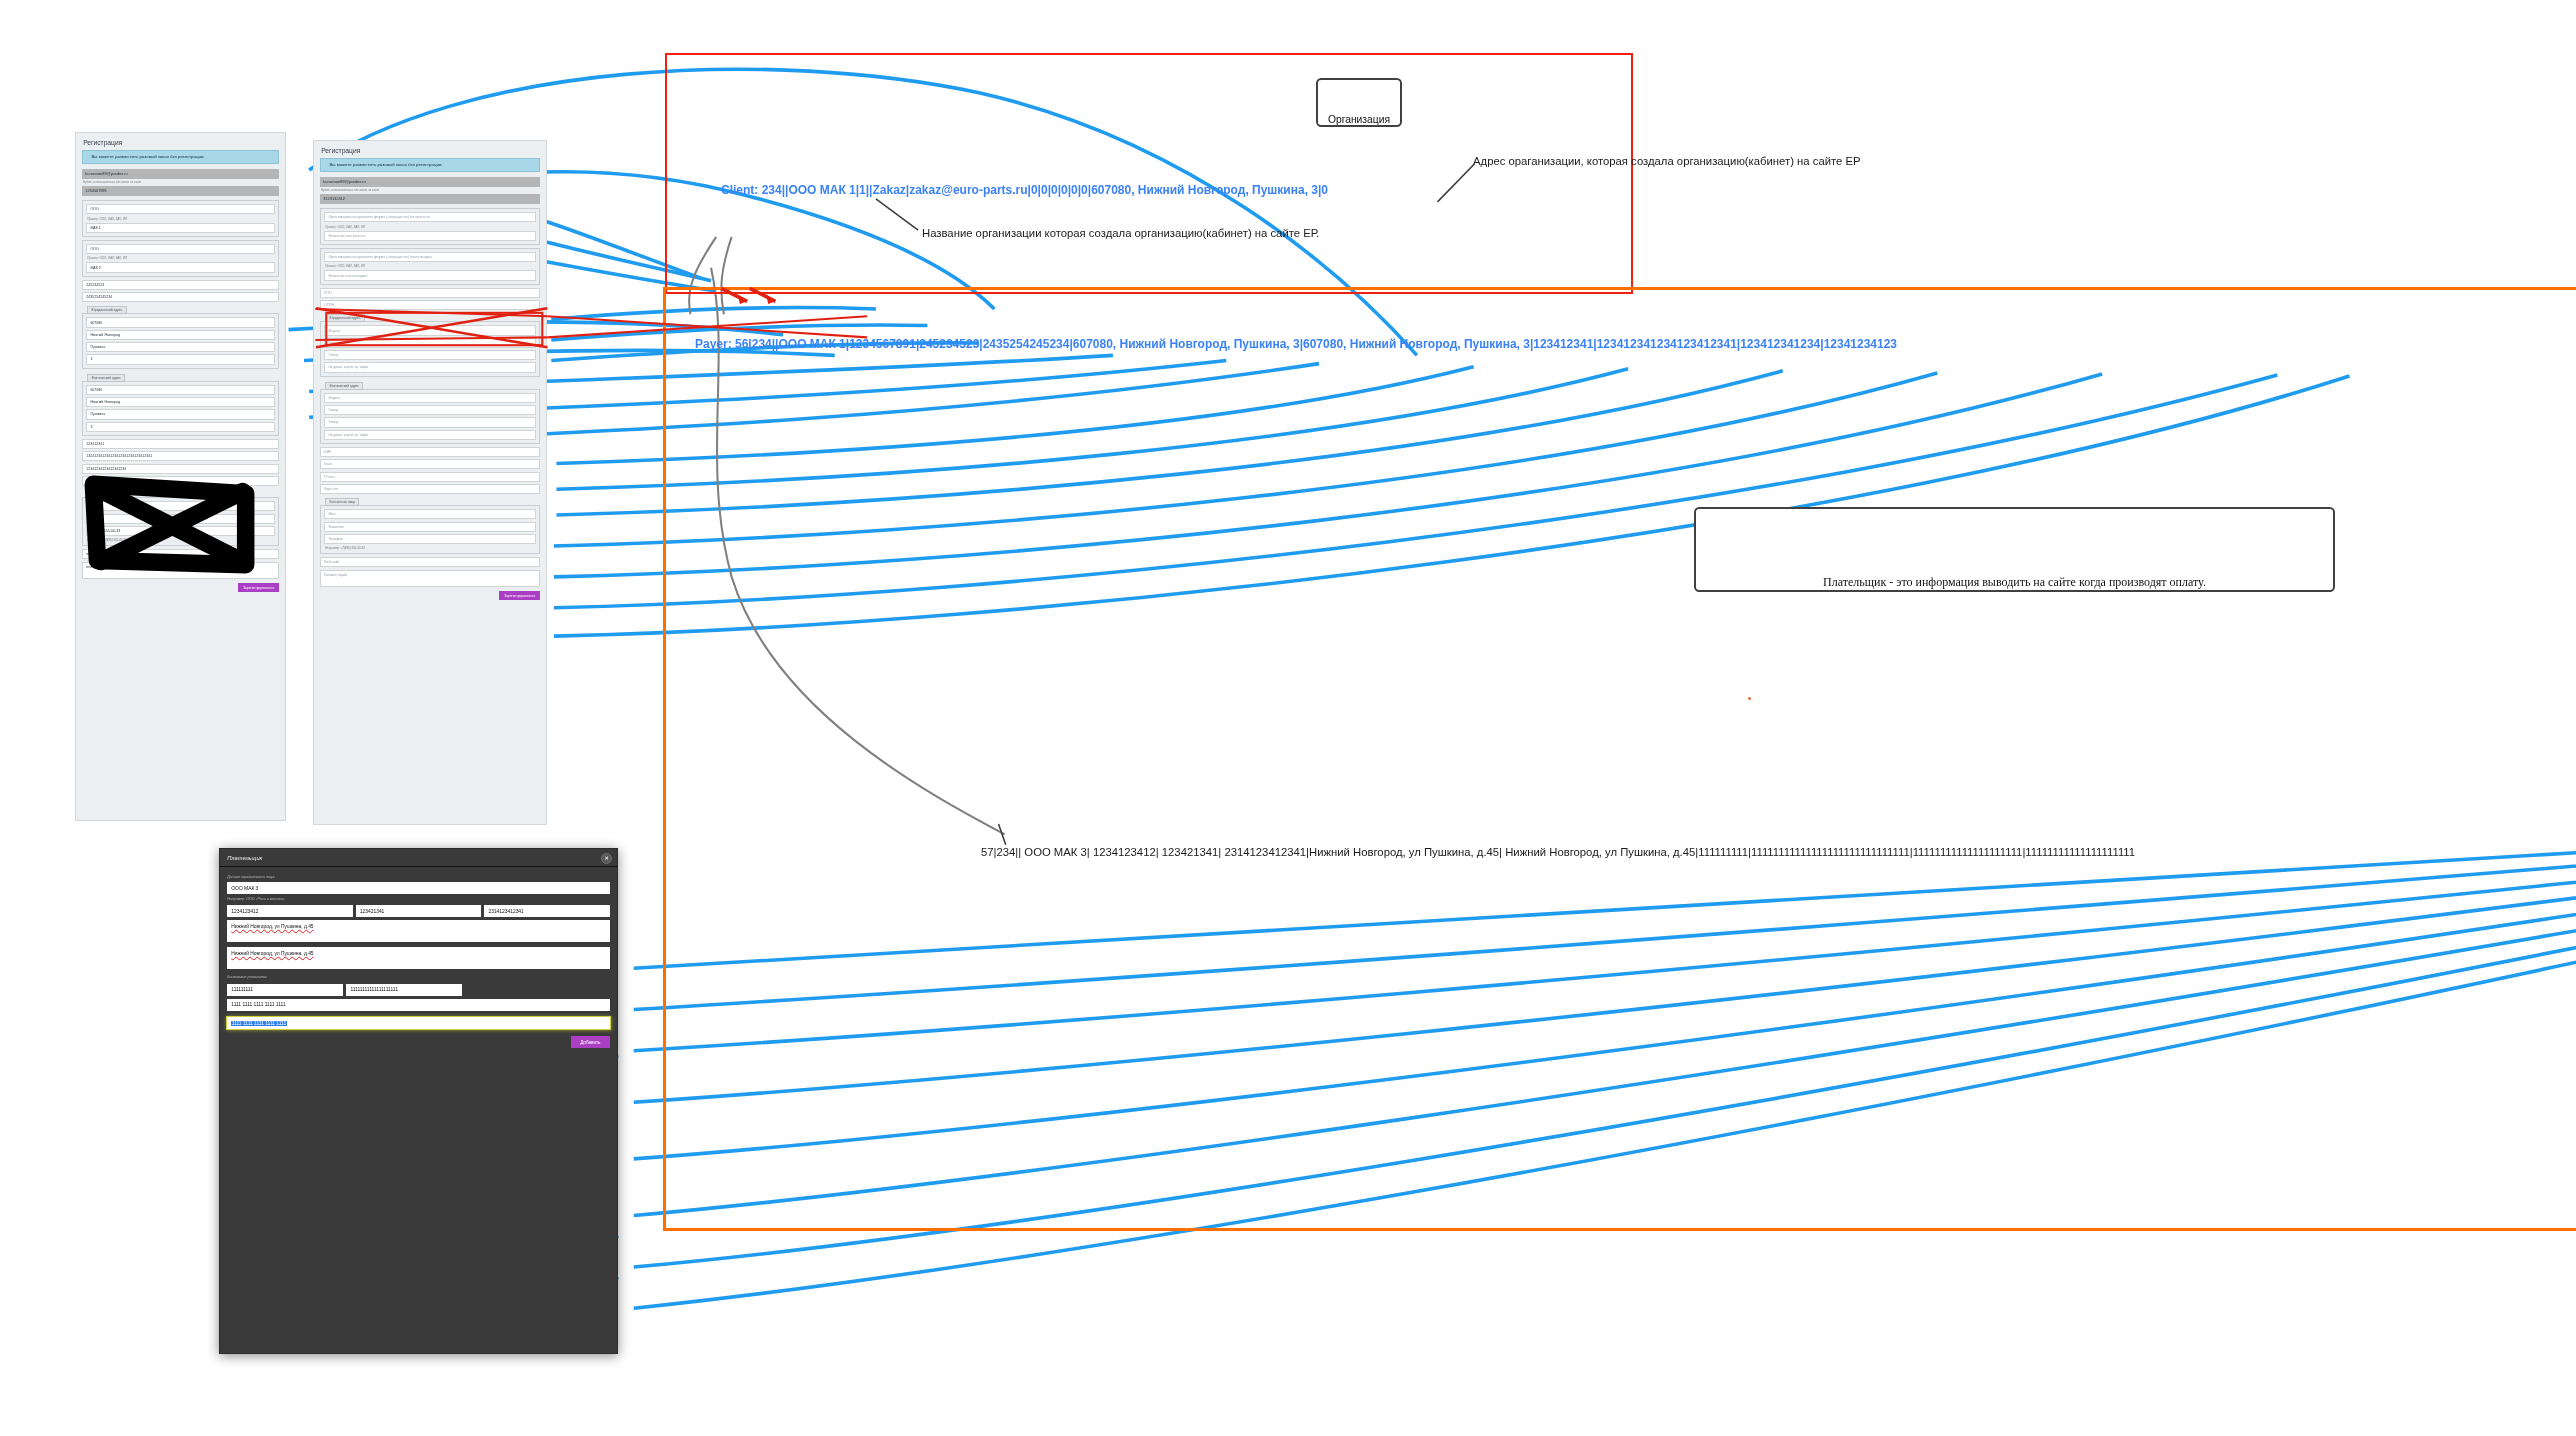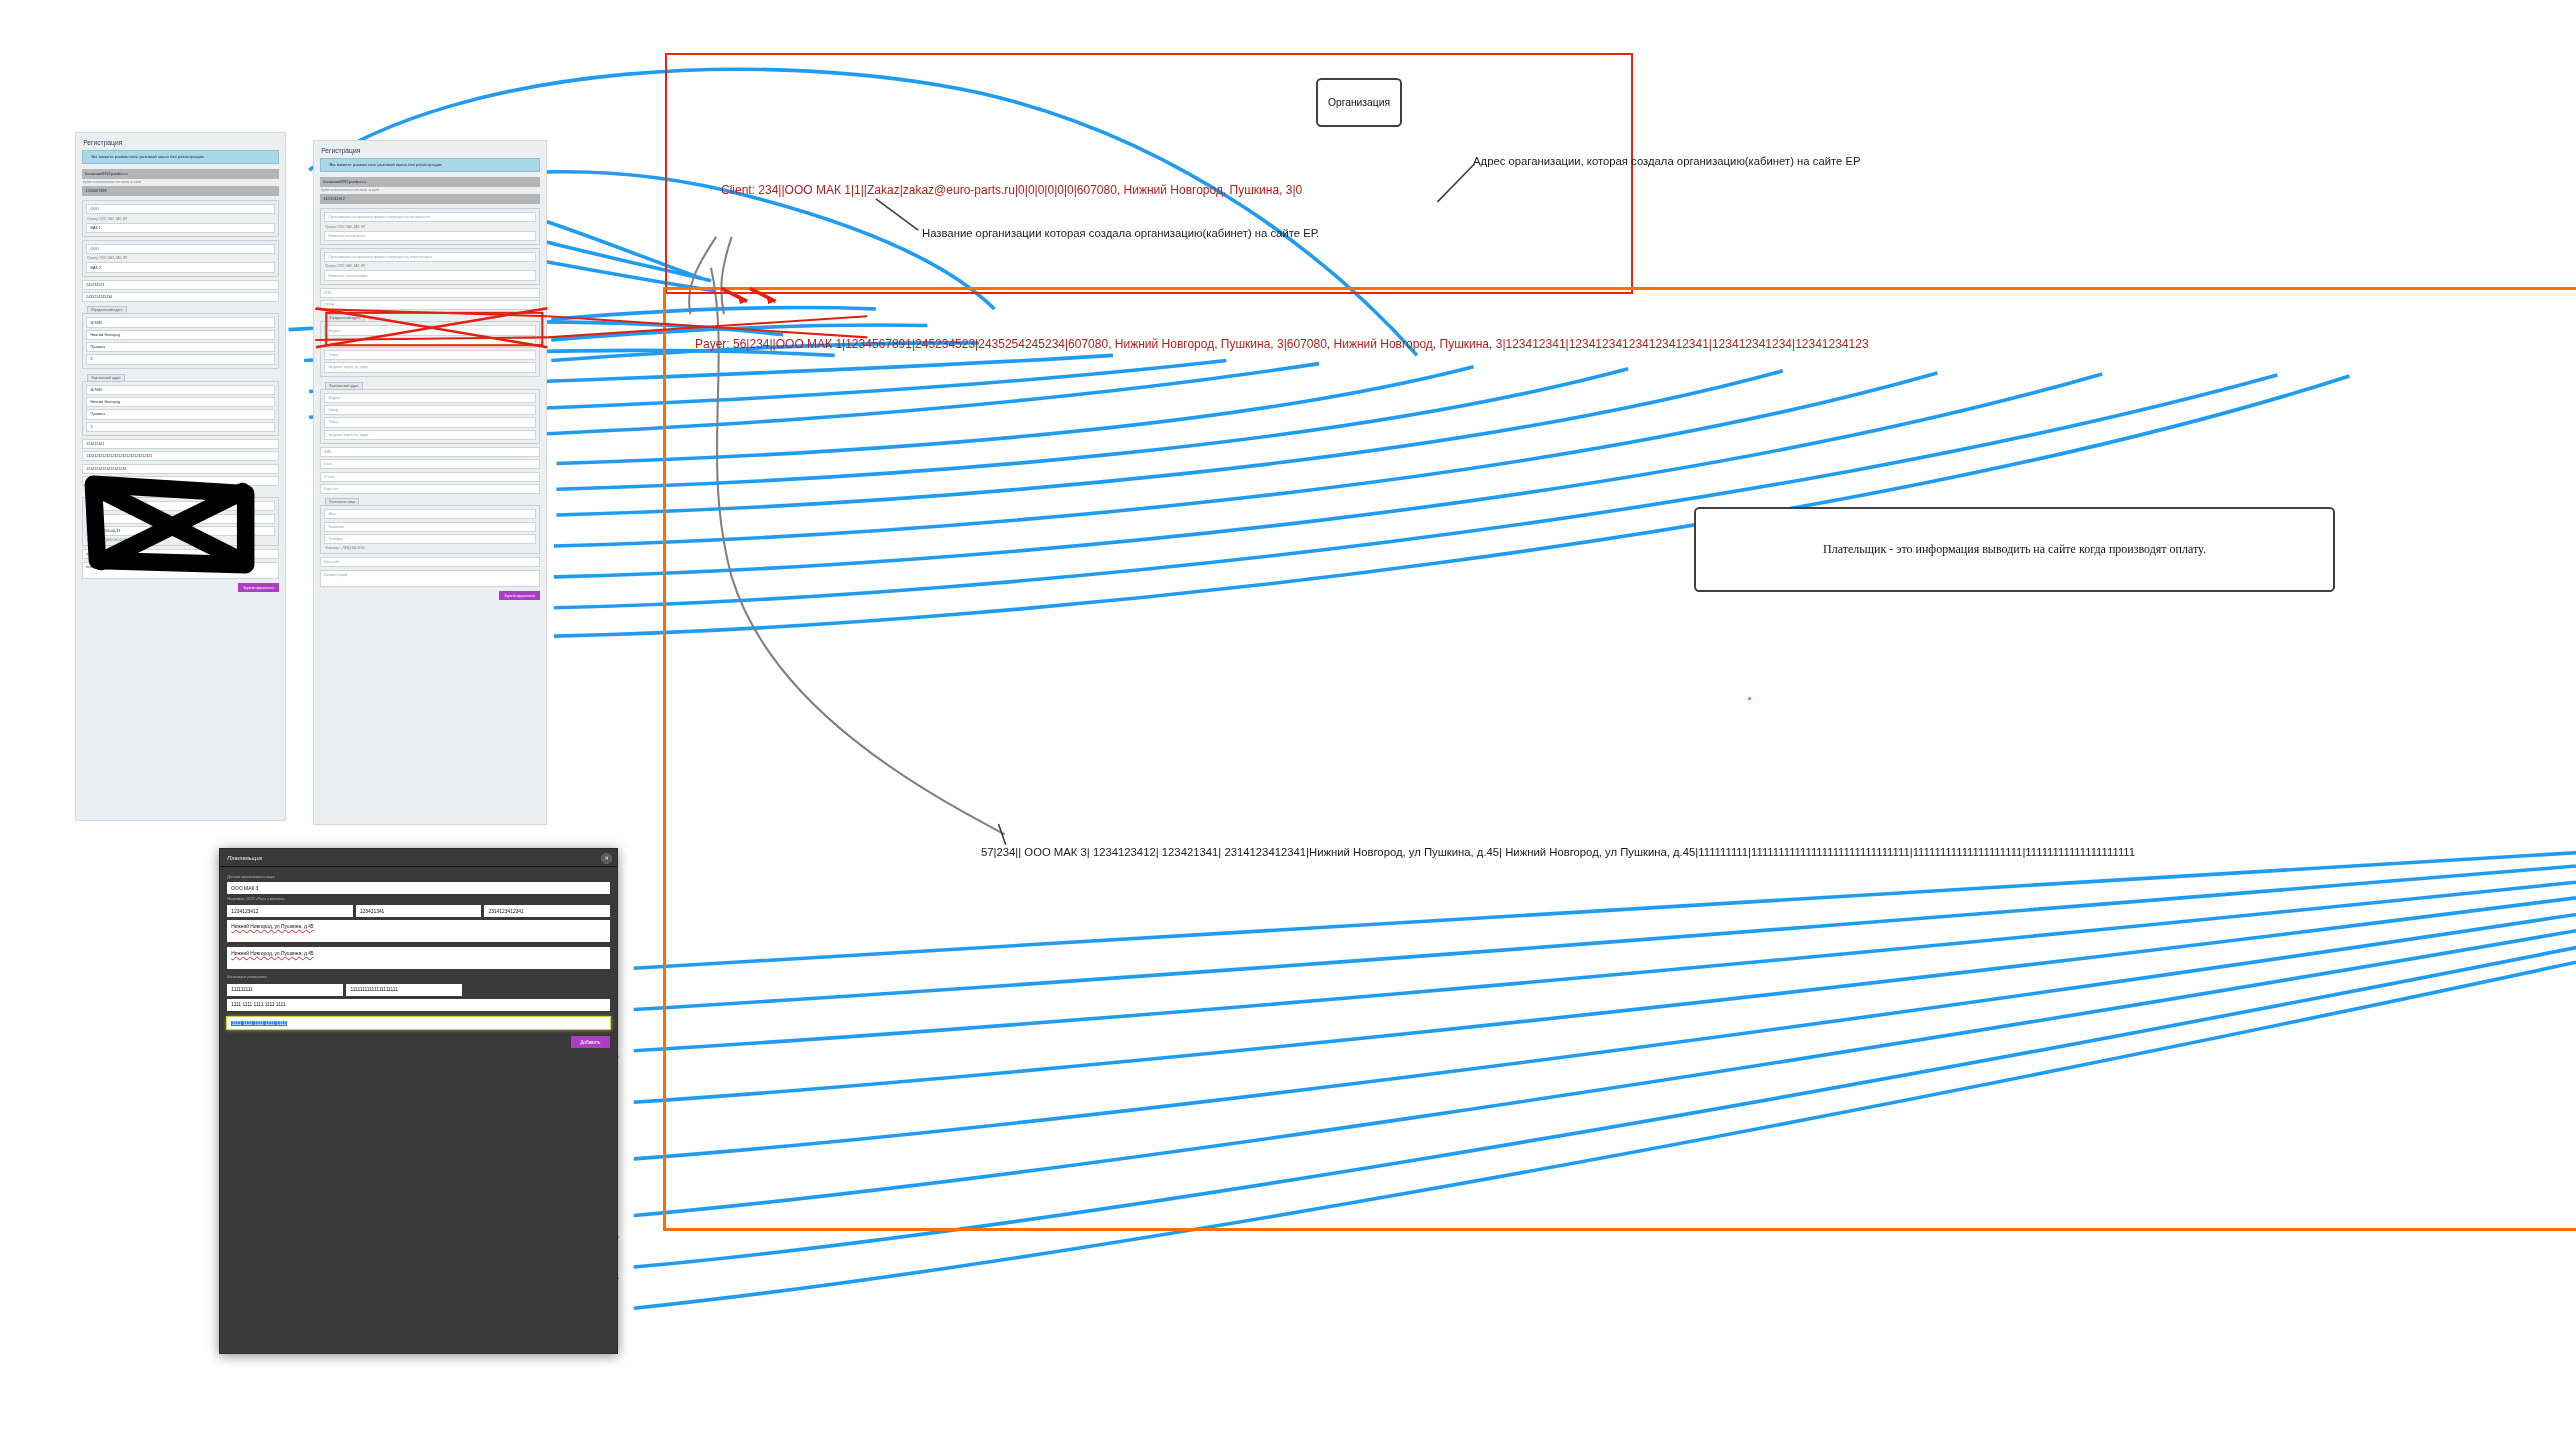--- a/index.html
+++ b/index.html
@@ -12,26 +12,26 @@
   .layer.under{z-index:1;}
   .layer.over{z-index:40;}
 
   
   .outline-box{position:absolute;background:transparent;z-index:2;}
   .red-box{border:2.6px solid #f2200d;}
   .orange-box{border:3.1px solid #ff6f00;}
 
   
   .callout{position:absolute;background:#ffffff;border:2.1px solid #404040;border-radius:5.2px;
-           display:flex;align-items:center;justify-content:center;z-index:30;}
+           display:flex;align-items:flex-end;justify-content:center;z-index:30;}
   .callout span{font-family:"Liberation Sans",sans-serif;color:#111;}
 
   
   .anno{position:absolute;white-space:nowrap;z-index:25;text-align:right;}
-  .anno.red{color:#b91c1c;}
+  .anno.red{color:#3b82f6;font-weight:bold;}
   .anno.black{color:#1a1a1a;}
 
   
   .reg-panel{position:absolute;background:#eceff1;border:0.5px solid #d4d8db;
              box-sizing:border-box;z-index:10;overflow:hidden;}
   .reg-panel .reg-inner{padding:5.2px 6.2px;}
   .reg-title{font-size:6.7px;color:#33414d;margin:1px 0 3.6px 1px;}
   .reg-notice{background:#a8d8e8;border:0.5px solid #8cc3d6;color:#14303d;
               font-size:4.4px;padding:3.6px 3.1px 3.6px 8.2px;margin-bottom:4.6px;}
   .reg-readonly{background:#b5b5b5;color:#22303a;font-size:3.9px;

